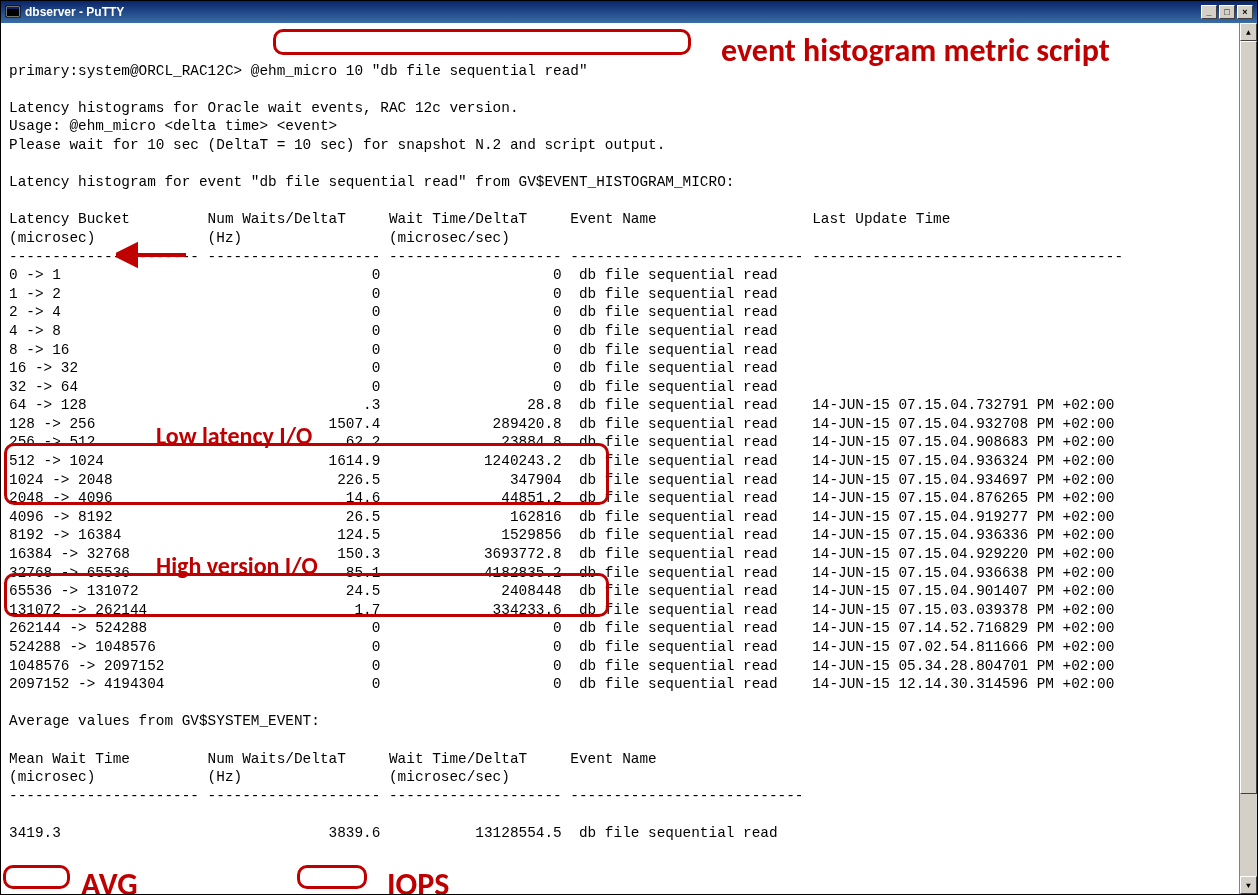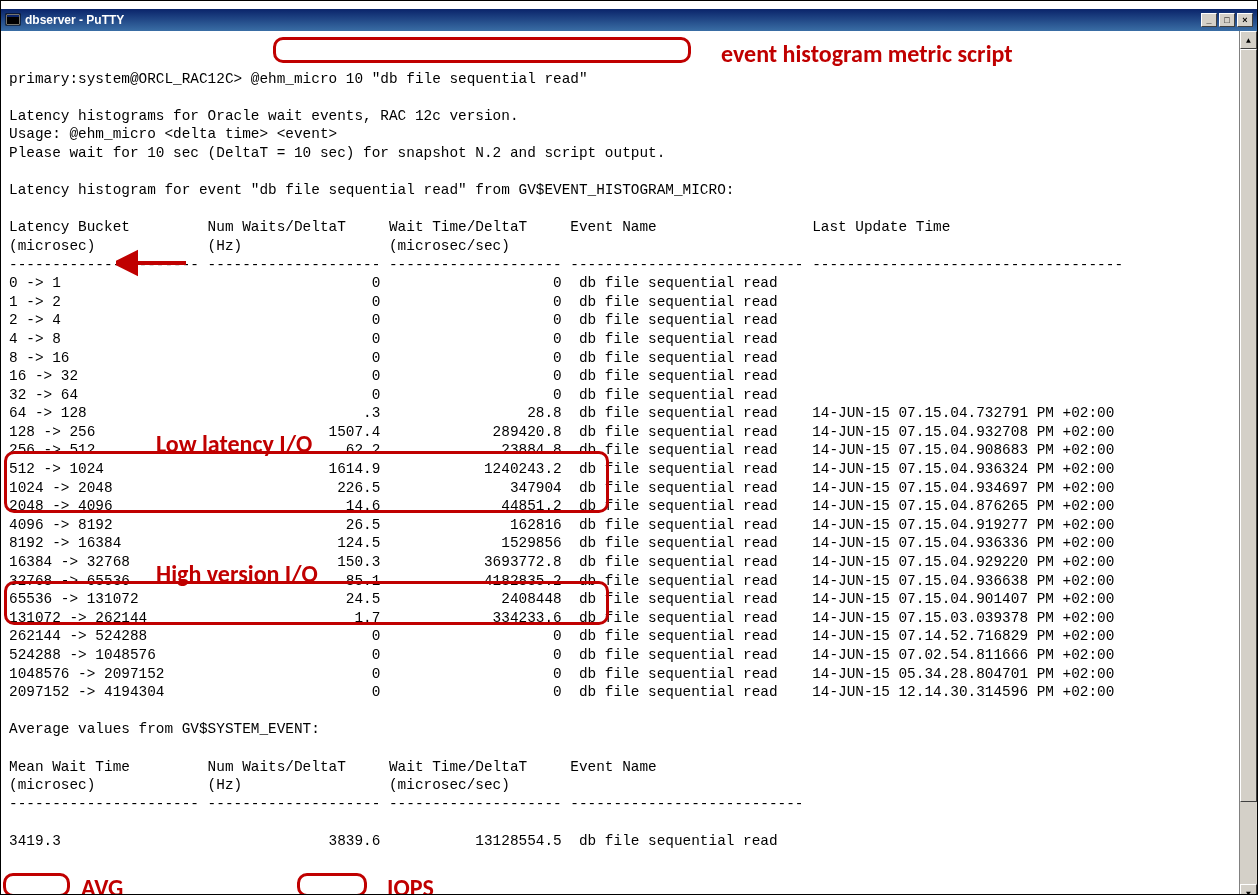--- a/index.html
+++ b/index.html
@@ -17,21 +17,20 @@
   .titlebar {
     background: linear-gradient(#0a246a, #3a6ea5);
     color: #fff;
     height: 22px;
     display: flex;
     align-items: center;
     padding: 10px 4px;
     font-family: Tahoma, sans-serif;
     font-size: 12px;
     font-weight: bold;
-    margin-top: 8px;
   }
   .titlebar .icon {
     width: 16px;
     height: 16px;
     margin-right: 4px;
     display: inline-flex;
     align-items: center;
     justify-content: center;
   }
   .titlebar .title { flex: 1; }
@@ -107,21 +106,21 @@
     font-family: Calibri, Arial, sans-serif;
     font-weight: bold;
     color: #c00000;
   }
   .anno.box {
     border: 3px solid #c00000;
     border-radius: 10px;
     background: transparent;
   }
   .anno.text { font-size: 24px; }
-  .anno.bigtext { font-size: 24px; }
+  .anno.bigtext { font-size: 32px; }
   .anno.arrow svg { display: block; }
 </style>
 </head>
 <body>
 
 <div class="titlebar">
   <span class="icon">
     <svg width="16" height="16" viewBox="0 0 16 16">
         <rect x="1" y="2" width="14" height="11" fill="#ece9d8" stroke="#000"></rect>
         <rect x="2" y="3" width="12" height="2" fill="#0a246a"></rect>

